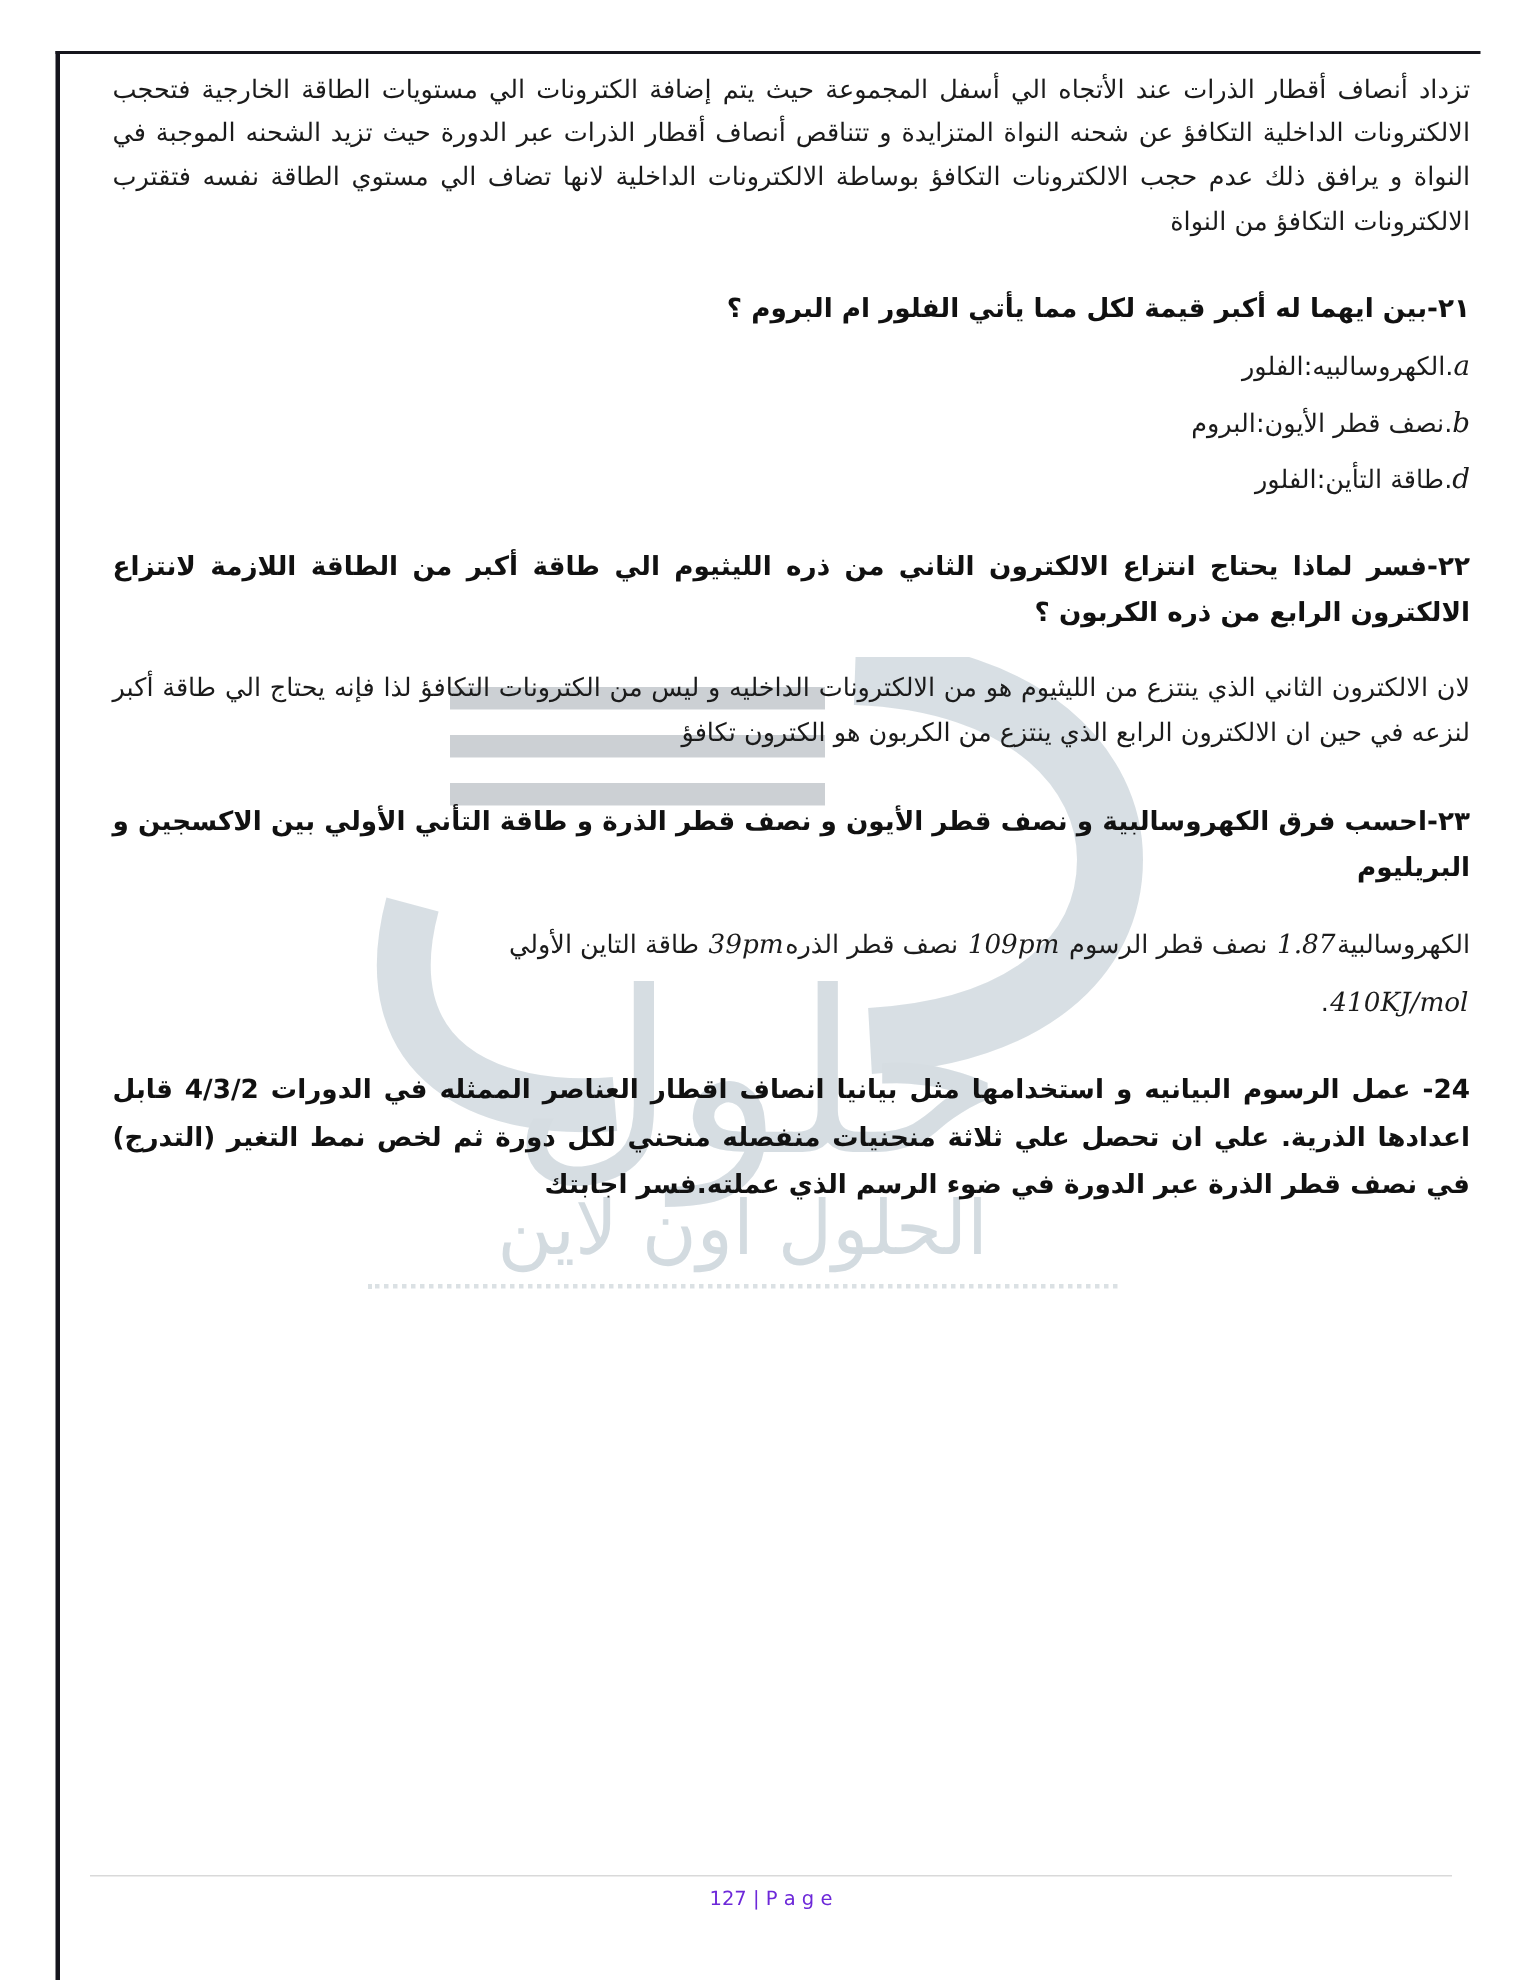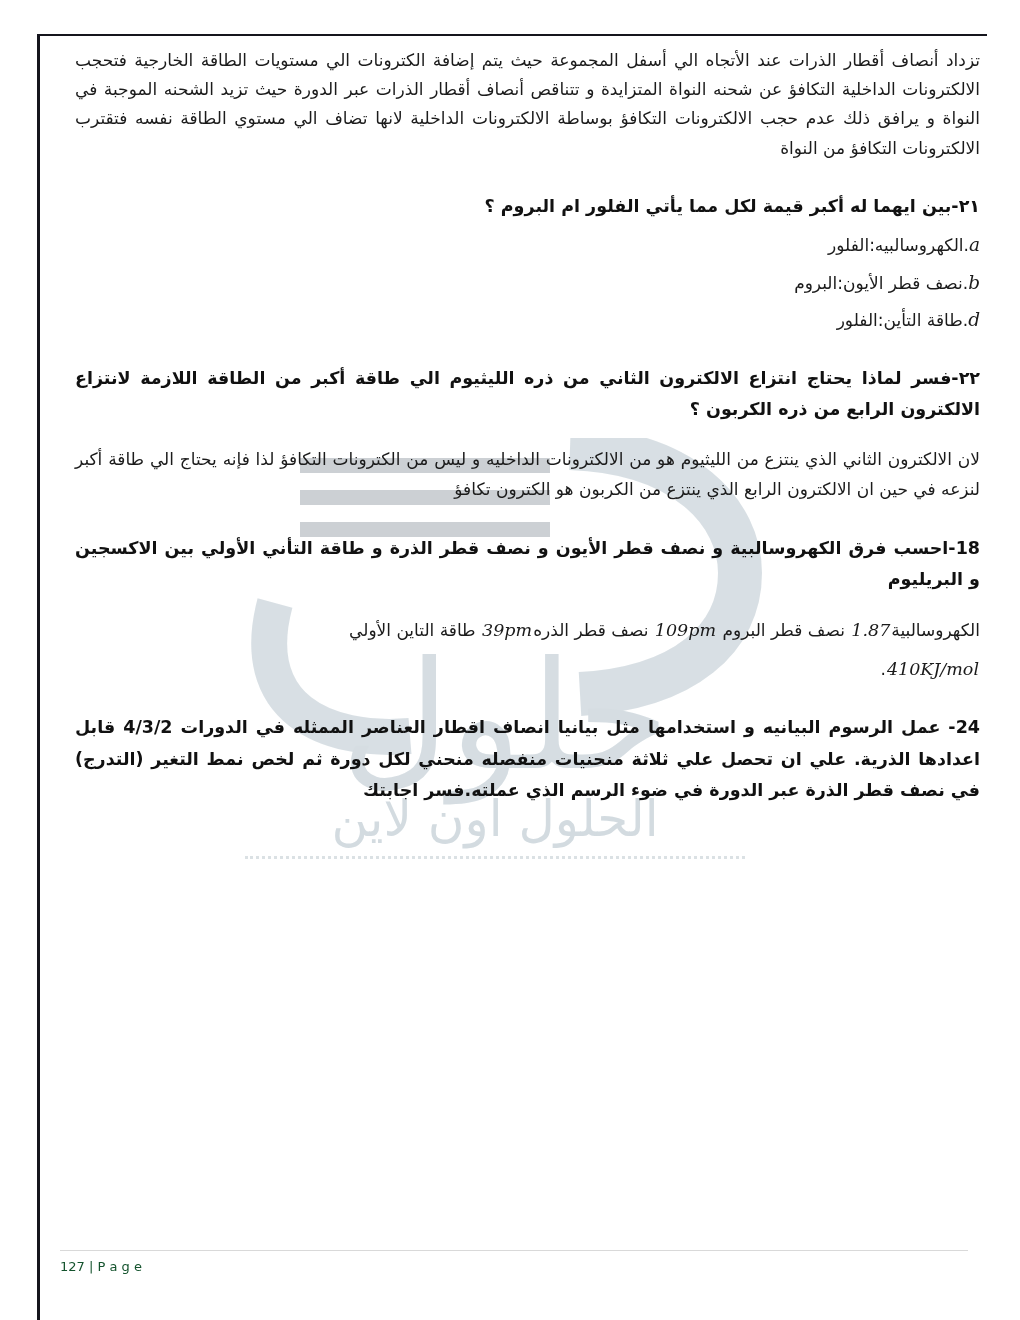--- a/index.html
+++ b/index.html
@@ -55,22 +55,22 @@
     font-style:italic; font-size:17.5px;
     direction:ltr; unicode-bidi:isolate;
     margin:11px 1px;
   }
   .q23-line2 { display:block; margin-top:8px; }
   .footer {
     position:absolute; top:1250px; left:60px; right:52px;
     border-top:1px solid #d9d9d9;
     padding-top:8px;
     z-index:1;
-    text-align:left;
-    font-size:13px; color:#14532d;
+    text-align:center;
+    font-size:13px; color:#6d28d9;
     direction:ltr;
   }
   .wm-dots {
     position:absolute; top:418px; left:40px; right:40px;
     border-bottom:3px dotted #b9c4cb;
   }
 </style>
 </head>
 <body>
 
@@ -104,23 +104,23 @@
     <p class="option">
       <span class="opt-letter">b</span><span>.</span><span>نصف قطر الأيون:البروم</span>
     </p>
     <p class="option">
       <span class="opt-letter">d</span><span>.</span><span>طاقة التأين:الفلور</span>
     </p>
 
     <h3 class="q">٢٢-فسر لماذا يحتاج انتزاع الالكترون الثاني من ذره الليثيوم الي طاقة أكبر من الطاقة اللازمة لانتزاع الالكترون الرابع من ذره الكربون ؟</h3>
     <p class="answer">لان الالكترون الثاني الذي ينتزع من الليثيوم هو من الالكترونات الداخليه و ليس من الكترونات التكافؤ لذا فإنه يحتاج الي طاقة أكبر لنزعه في حين ان الالكترون الرابع الذي ينتزع من الكربون هو الكترون تكافؤ</p>
 
-    <h3 class="q">18-احسب فرق الكهروسالبية و نصف قطر الأيون و نصف قطر الذرة و طاقة التأني الأولي بين الاكسجين و البريليوم</h3>
+    <h3 class="q">٢٣-احسب فرق الكهروسالبية و نصف قطر الأيون و نصف قطر الذرة و طاقة التأني الأولي بين الاكسجين و البريليوم</h3>
     <p class="answer">
-      <span>الكهروسالبية</span><span class="nv">1.87</span><span> نصف قطر البروم </span><span class="nv">109pm</span><span> نصف قطر الذره</span><span class="nv">39pm</span><span> طاقة التاين الأولي</span>
+      <span>الكهروسالبية</span><span class="nv">1.87</span><span> نصف قطر الرسوم </span><span class="nv">109pm</span><span> نصف قطر الذره</span><span class="nv">39pm</span><span> طاقة التاين الأولي</span>
       <span class="q23-line2"><span class="nv">410KJ/mol</span><span>.</span></span>
     </p>
 
     <h3 class="q">24- عمل الرسوم البيانيه و استخدامها مثل بيانيا انصاف اقطار العناصر الممثله في الدورات 4/3/2 قابل اعدادها الذرية. علي ان تحصل علي ثلاثة منحنيات منفصله منحني لكل دورة ثم لخص نمط التغير (التدرج) في نصف قطر الذرة عبر الدورة في ضوء الرسم الذي عملته.فسر اجابتك</h3>
 
   </div>
 
   <div class="footer">
     <span>127 | P a g e</span>
   </div>

